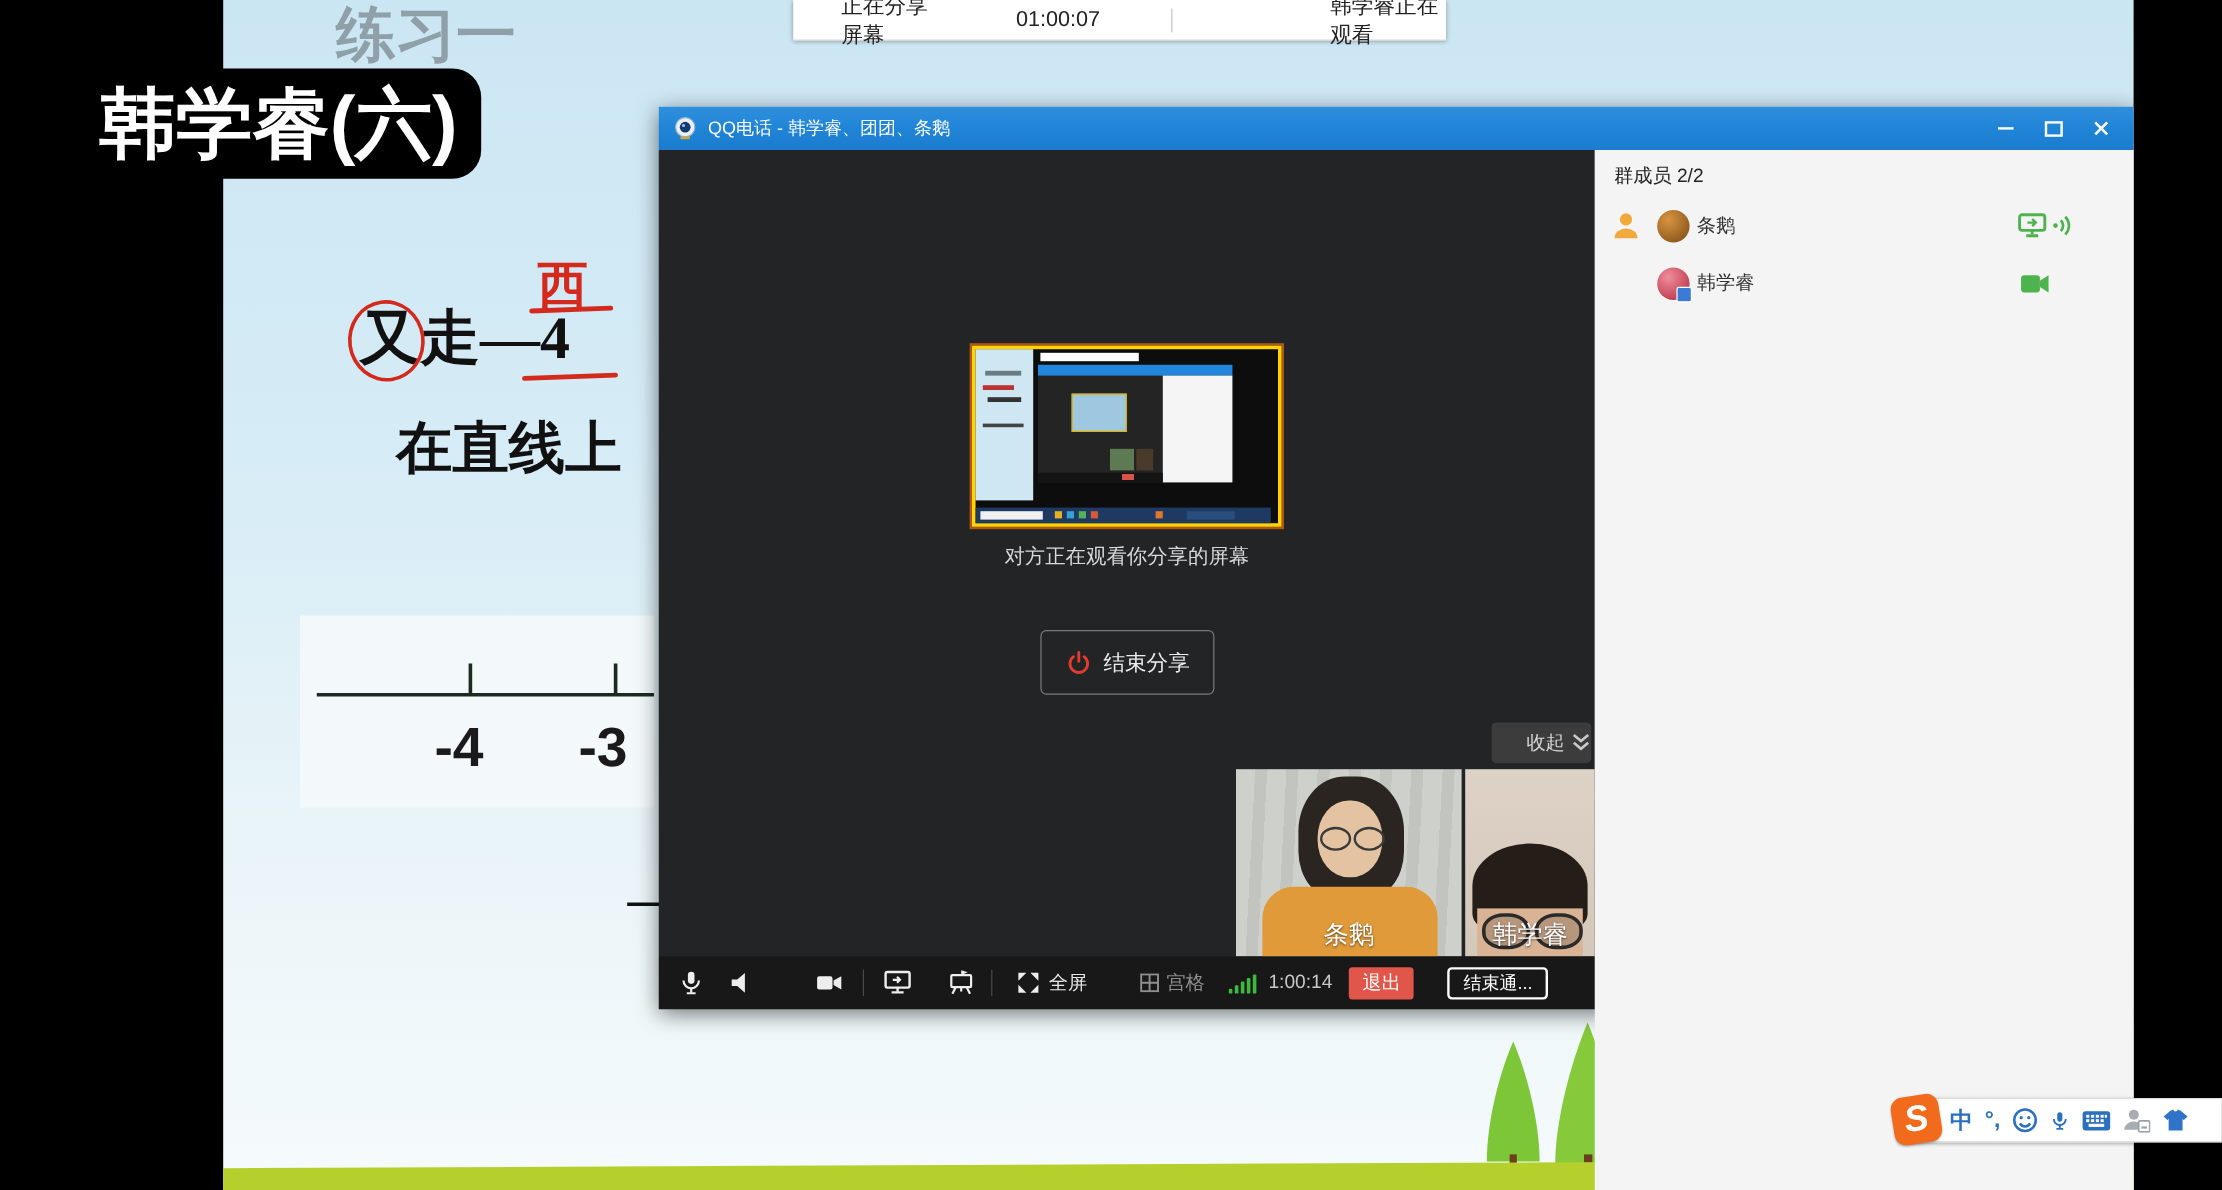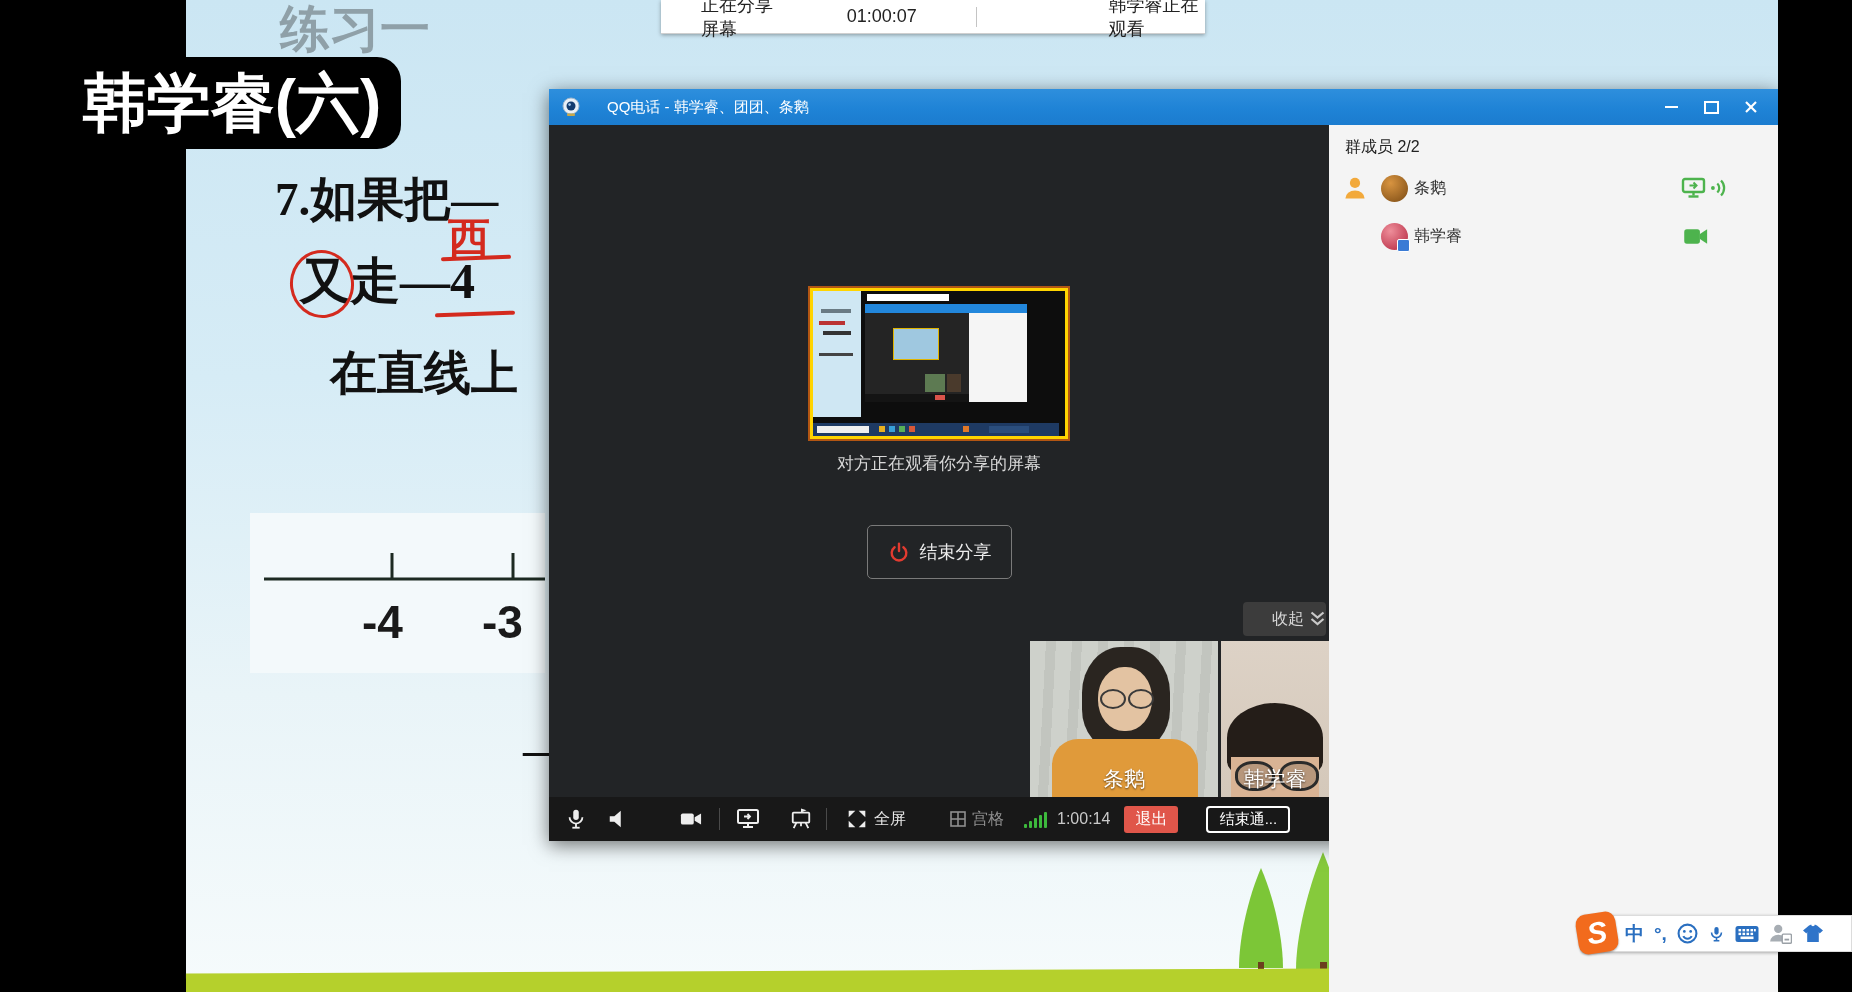--- a/index.html
+++ b/index.html
@@ -70,21 +70,20 @@
     transform:rotate(-9deg);color:#fff;font-weight:bold;font-size:30px;font-style:italic;
     display:flex;align-items:center;justify-content:center;box-shadow:0 1px 2px rgba(0,0,0,.3);}
   .ime-blue{color:#2a6fc0;font-weight:bold;font-size:19px;}
 </style>
 </head>
 <body>
 
 <div id="slide" class="abs">
   <div class="abs slide-title" style="left:94px;top:-4px;">练习一</div>
 
-  <div class="abs math" style="left:89px;top:168px;">7.如果把—</div>
 
   <div class="abs math" style="left:114px;top:248px;font-size:50px;text-align:center;">又走—4</div>
   <div class="abs math redink" style="left:262px;top:210px;font-size:42px;">西</div>
   <div class="abs red-circle" style="left:104px;top:250px;width:58px;height:62px;"></div>
   <div class="abs red-line" style="left:255px;top:256px;width:70px;transform:rotate(-2deg);"></div>
   <div class="abs red-line" style="left:249px;top:312px;width:80px;transform:rotate(-2deg);"></div>
 
   <div class="abs math" style="left:144px;top:342px;">在直线上</div>
 
   <div id="numberline-box" class="abs" style="left:64px;top:513px;width:295px;height:160px;">
@@ -152,21 +151,21 @@
 
 <div id="qq-window" class="abs">
 
   <div id="titlebar" class="abs">
     <svg style="margin-left:12px;" width="20" height="20" viewBox="0 0 20 20">
       <circle cx="10" cy="9" r="8" fill="#e9f0f7" stroke="#9db6cc" stroke-width="1"></circle>
       <circle cx="10" cy="9" r="4.5" fill="#123b6e"></circle>
       <circle cx="8.6" cy="7.6" r="1.3" fill="#9fc4ea"></circle>
       <rect x="6" y="16.5" width="8" height="2.5" rx="1" fill="#c7a84a"></rect>
     </svg>
-    <span style="margin-left:26px;">QQ电话 - 韩学睿、团团、条鹅</span>
+    <span style="margin-left:9px;">QQ电话 - 韩学睿、团团、条鹅</span>
     <div style="margin-left:auto;display:flex;gap:10px;margin-right:12px;">
       <div class="win-ctl">
         <div style="width:13px;height:2px;background:#fff;"></div>
       </div>
       <div class="win-ctl">
         <div style="width:11px;height:9px;border:2px solid #fff;"></div>
       </div>
       <div class="win-ctl">
         <svg width="14" height="14" viewBox="0 0 14 14">
           <line x1="2" y1="2" x2="12" y2="12" stroke="#fff" stroke-width="2.2"></line>

